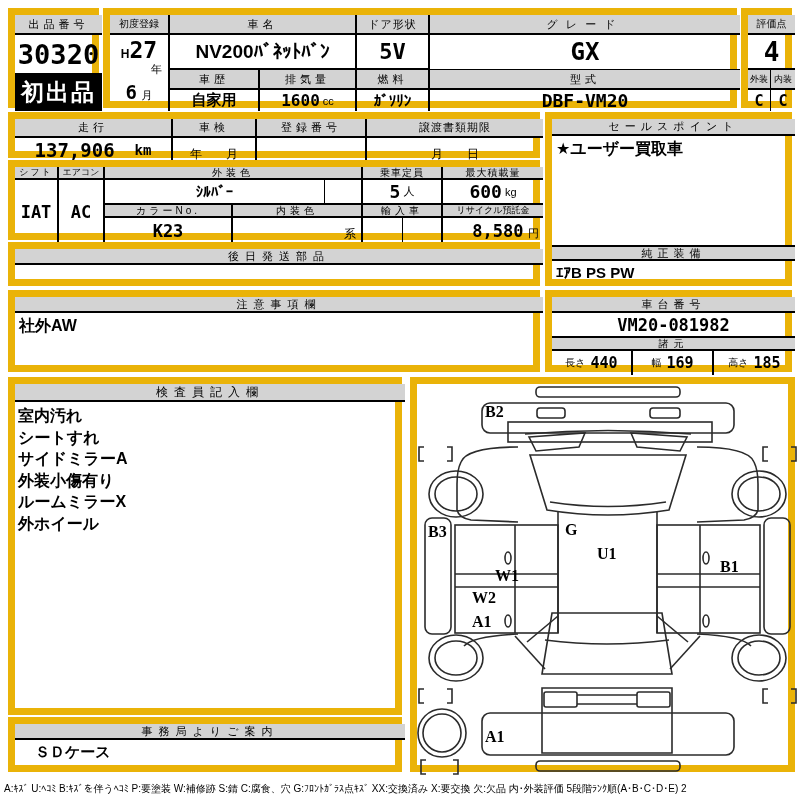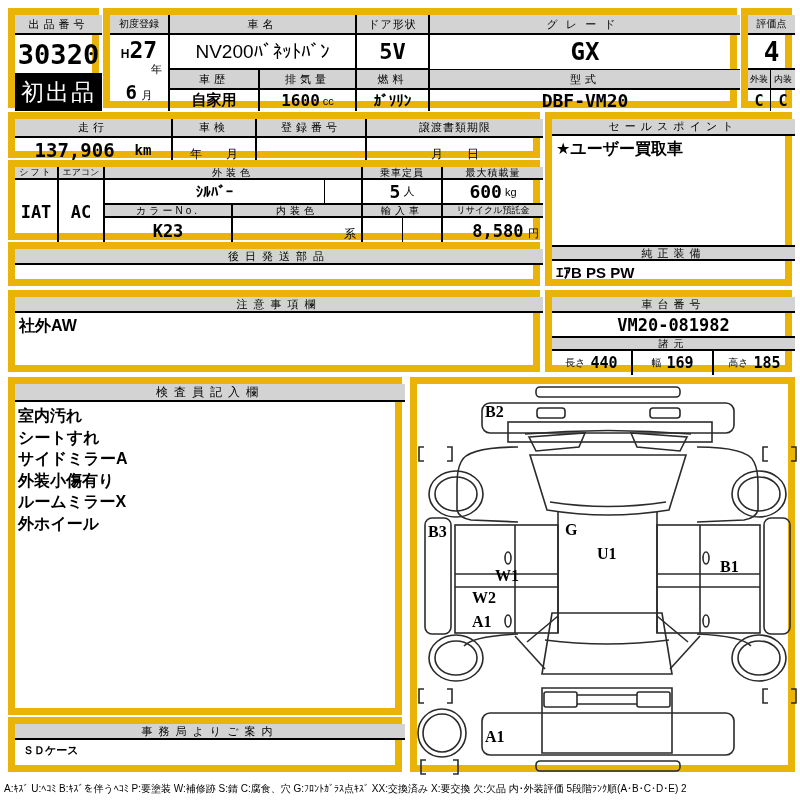--- a/index.html
+++ b/index.html
@@ -11,21 +11,21 @@
        font-size:11px;letter-spacing:4px;white-space:nowrap;overflow:hidden;}
   .hdr.sm{font-size:9px;letter-spacing:2px;}
   .br{border-right:2px solid #000;}
   .br1{border-right:1.5px solid #000;}
   .bb{border-bottom:2px solid #000;}
   .bt{border-top:2px solid #000;}
   .cen{display:flex;align-items:center;justify-content:center;}
   .mono{font-family:"DejaVu Sans Mono","Liberation Mono",monospace;font-weight:bold;}
   .valbig{font-family:"DejaVu Sans Mono","Liberation Mono",monospace;font-weight:bold;font-size:27px;
           display:flex;align-items:center;justify-content:center;}
-  .firstlist{background:#000;color:#fff;font-weight:normal;font-size:23px;letter-spacing:2px;
+  .firstlist{background:#000;color:#fff;font-weight:bold;font-size:23px;letter-spacing:2px;
              display:flex;align-items:center;justify-content:center;}
   .unit{font-size:11px;font-weight:normal;margin-left:3px;}
   .content-pad{padding:3px 4px;font-weight:bold;font-size:16px;}
   .dlabel{position:absolute;font-family:Liberation Serif, serif;
           font-weight:bold;font-size:16px;line-height:1;}
   .legend{font-size:10px;white-space:nowrap;letter-spacing:0;}
   svg{display:block;}
 </style>
 </head>
 <body>
@@ -48,21 +48,21 @@
       <div style="text-align:center;padding-top:4px;line-height:1">
         <span style="font-size:12px;font-weight:bold">H</span><span class="mono" style="font-size:23px">27</span>
       </div>
       <div style="text-align:right;padding-right:6px;font-size:11px;line-height:1.3">年</div>
       <div style="text-align:center;padding-top:5px">
         <span class="mono" style="font-size:19px">6</span>
         <span style="font-size:11px">月</span>
       </div>
     </div>
 
-    <div class="abs br bb cen" style="left:60px;top:20px;width:187px;height:35px;font-weight:normal;font-size:19px">NV200ﾊﾞﾈｯﾄﾊﾞﾝ</div>
+    <div class="abs br bb cen" style="left:60px;top:20px;width:187px;height:35px;font-weight:bold;font-size:19px">NV200ﾊﾞﾈｯﾄﾊﾞﾝ</div>
     <div class="abs br bb cen mono" style="left:247px;top:20px;width:73px;height:35px;font-size:22px">5V</div>
     <div class="abs bb cen mono" style="left:320px;top:20px;width:310px;height:36px;font-size:24px">GX</div>
 
     <div class="abs hdr br bb" style="left:60px;top:55px;width:90px;height:20px">車歴</div>
     <div class="abs hdr br bb" style="left:150px;top:55px;width:97px;height:20px">排気量</div>
     <div class="abs hdr br bb" style="left:247px;top:55px;width:73px;height:20px">燃料</div>
     <div class="abs hdr bb" style="left:320px;top:55px;width:310px;height:20px">型式</div>
 
     <div class="abs br cen" style="left:60px;top:75px;width:90px;height:21px;font-weight:bold;font-size:15px">自家用</div>
     <div class="abs br cen" style="left:150px;top:75px;width:97px;height:21px">
@@ -174,21 +174,21 @@
         <div>シートすれ</div>
         <div>サイドミラーA</div>
         <div>外装小傷有り</div>
         <div>ルームミラーX</div>
         <div>外ホイール</div>
       </div>
   </div>
 
   <div class="abs box" style="left:8px;top:717px;width:394px;height:55px">
     <div class="abs hdr" style="left:0;top:0;width:390px;height:16px;letter-spacing:6px">事務局よりご案内</div>
-    <div class="abs" style="left:0;top:16px;width:422px;height:35px;padding:3px 8px;font-weight:bold;font-size:11px">ＳＤケース</div>
+    <div class="abs" style="left:0;top:16px;width:422px;height:35px;padding:3px 20px;font-weight:bold;font-size:15px">ＳＤケース</div>
   </div>
 
   <div class="abs box" style="left:410px;top:377px;width:385px;height:395px">
     <svg class="abs" style="left:0;top:0" width="381" height="391" viewBox="0 0 381 391" fill="none" stroke="#2b2b2b" stroke-width="1.6">
 
       <rect x="119" y="3" width="144" height="10" rx="4"></rect>
 
       <rect x="65" y="19" width="252" height="30" rx="8"></rect>
       <rect x="91" y="38" width="204" height="20"></rect>
       <rect x="120" y="24" width="28" height="10" rx="3"></rect>

